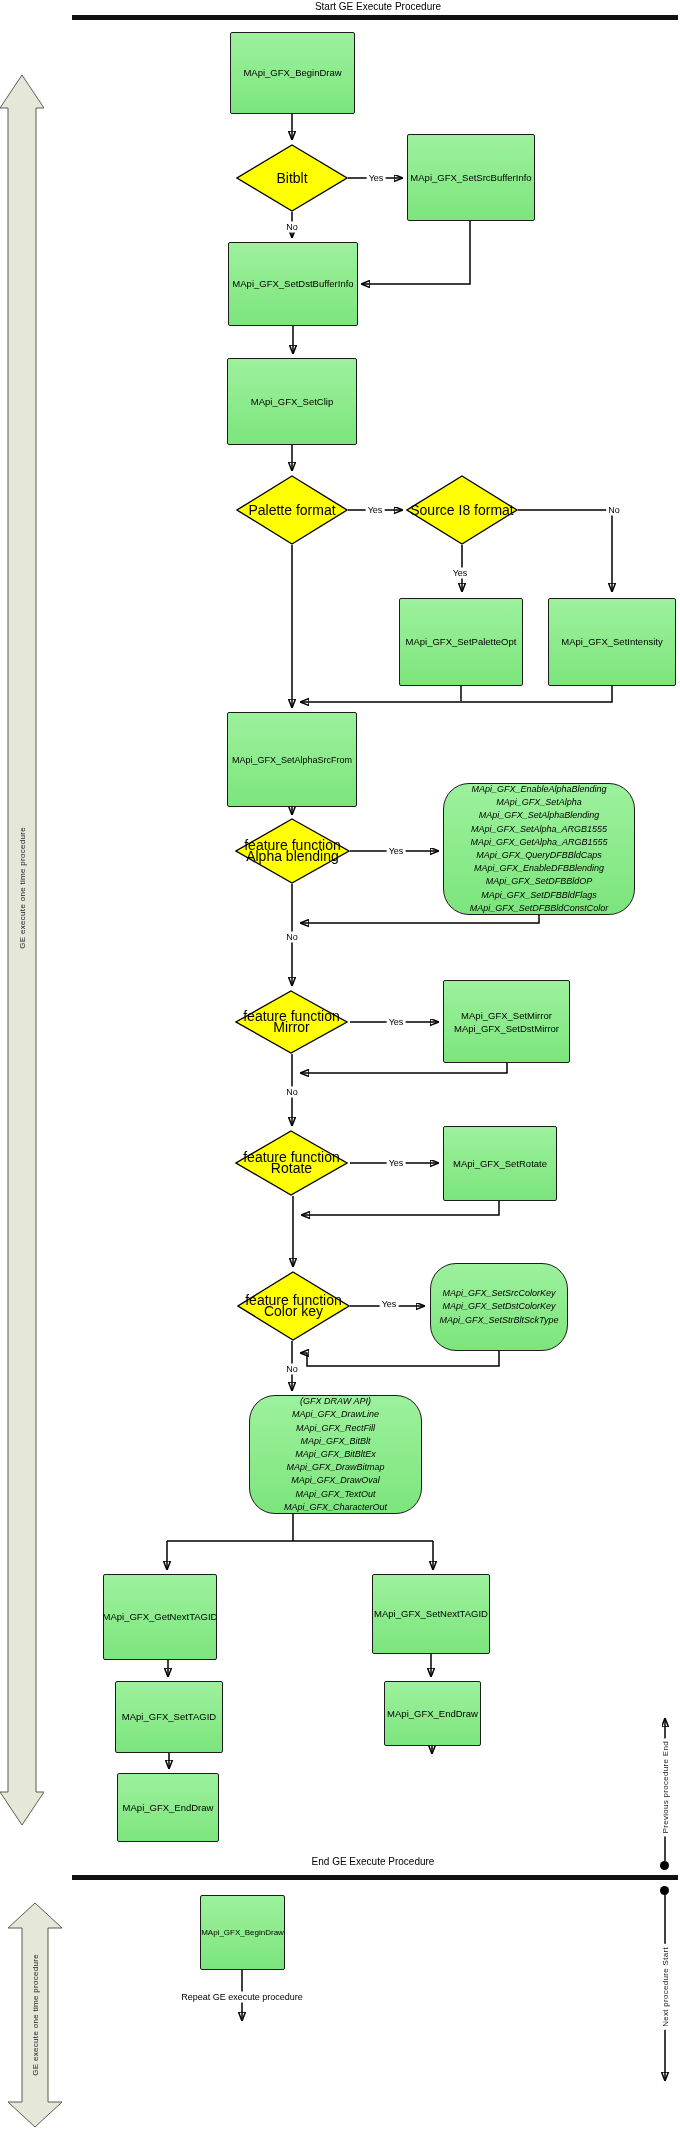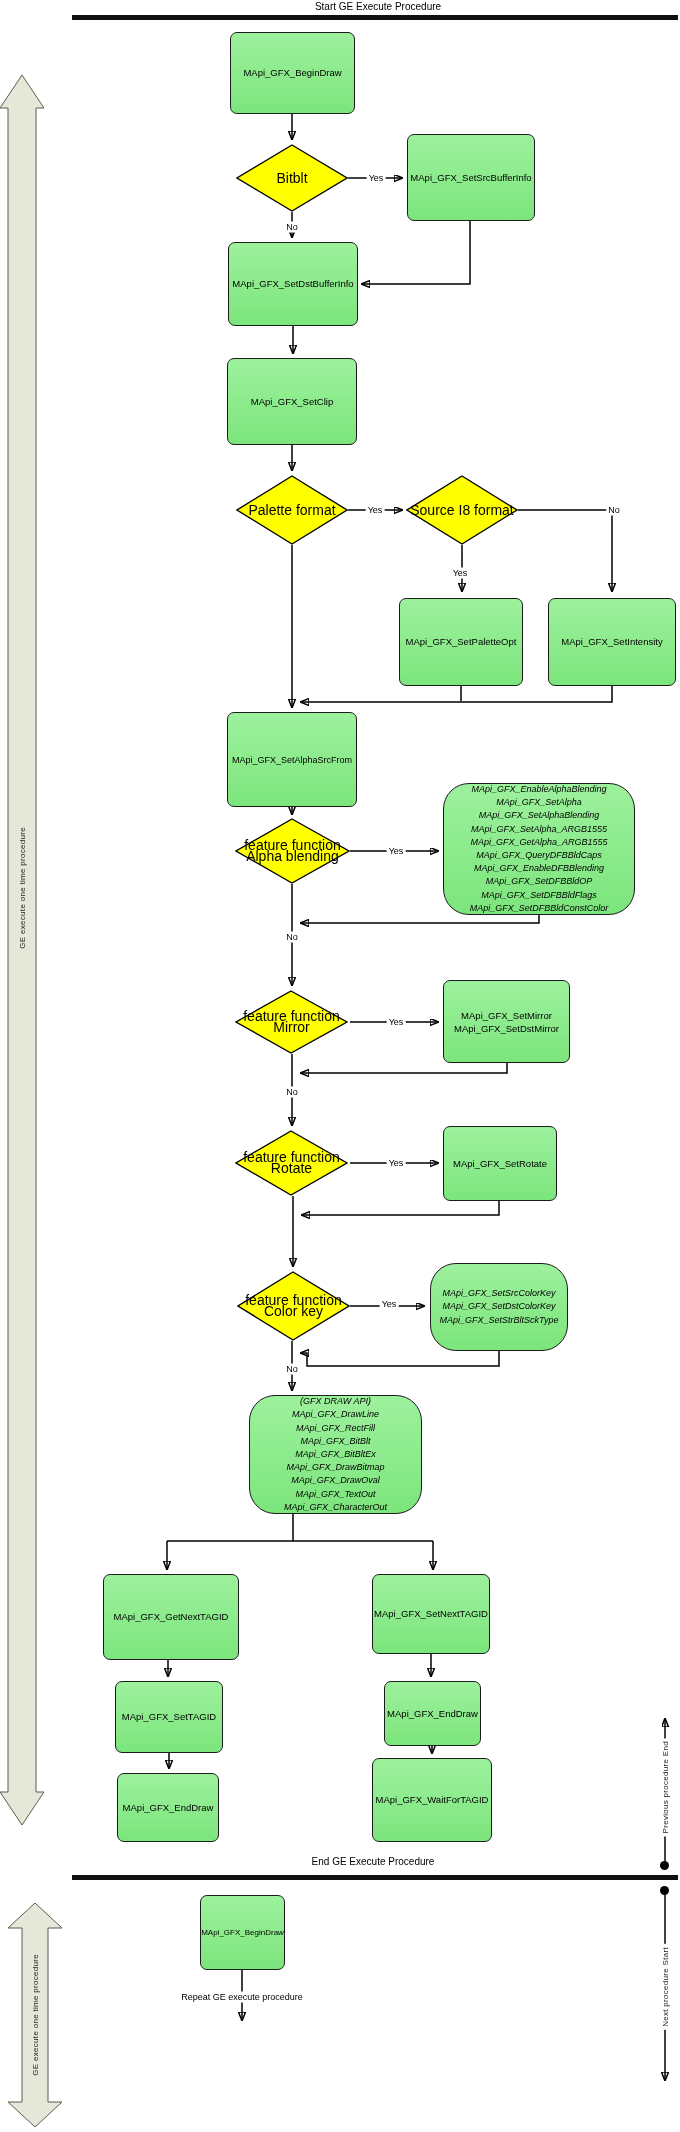--- a/index.html
+++ b/index.html
@@ -4,21 +4,21 @@
 <style>
   html,body{margin:0;padding:0;background:#fff;}
   #canvas{
     position:relative;width:680px;height:2132px;background:#fff;overflow:hidden;
     font-family:"Liberation Sans",sans-serif;color:#000;
   }
   #wires{position:absolute;left:0;top:0;width:680px;height:2132px;}
   #wires path{fill:none;stroke:#000;stroke-width:1.5;}
   .node{
     position:absolute;display:flex;align-items:center;justify-content:center;
-    text-align:center;border:1.2px solid #1c1c1c;border-radius:7px;
+    text-align:center;border:1.2px solid #1c1c1c;border-radius:2px;
     background:linear-gradient(180deg,#9df19d 0%,#7ce57c 100%);
     font-size:9.5px;line-height:12px;white-space:pre-line;box-sizing:border-box;
     padding:2px;
   }
   .node.big{border-radius:26px;font-size:9px;line-height:13.2px;padding:0;font-style:italic;}
   .node.small{font-size:8px;}
   .diamond{position:absolute;}
   .diamond svg{position:absolute;left:0;top:0;width:100%;height:100%;}
   .diamond polygon{fill:#ffff00;stroke:#000;stroke-width:1.3;}
   .dlabel{
@@ -209,26 +209,25 @@
   <div class="node big" style="left:207px;top:1395px;width:173px;height:119px;margin-left:42px;">(GFX DRAW API)
 MApi_GFX_DrawLine
 MApi_GFX_RectFill
 MApi_GFX_BitBlt
 MApi_GFX_BitBltEx
 MApi_GFX_DrawBitmap
 MApi_GFX_DrawOval
 MApi_GFX_TextOut
 MApi_GFX_CharacterOut</div>
 
-  <div class="node" style="left:103px;top:1574px;width:136px;height:86px;">MApi_GFX_GetNextTAGID</div>
+  <div class="node" style="left:103px;top:1574px;width:114px;height:86px;">MApi_GFX_GetNextTAGID</div>
   <div class="node" style="left:372px;top:1574px;width:118px;height:80px;">MApi_GFX_SetNextTAGID</div>
   <div class="node" style="left:115px;top:1681px;width:108px;height:72px;">MApi_GFX_SetTAGID</div>
   <div class="node" style="left:384px;top:1681px;width:97px;height:65px;">MApi_GFX_EndDraw</div>
   <div class="node" style="left:117px;top:1773px;width:102px;height:69px;">MApi_GFX_EndDraw</div>
-  <div class="node" style="left:372px;top:1758px;width:120px;height:84px;">MApi_GFX_WaitForTAGID</div>
 
   <div class="node small" style="left:200px;top:1895px;width:85px;height:75px;">MApi_GFX_BeginDraw</div>
 
   <div class="edge-label" style="left:376px;top:178px;">Yes</div>
   <div class="edge-label" style="left:292px;top:227px;">No</div>
   <div class="edge-label" style="left:375px;top:510px;">Yes</div>
   <div class="edge-label" style="left:614px;top:510px;">No</div>
   <div class="edge-label" style="left:460px;top:573px;">Yes</div>
   <div class="edge-label" style="left:396px;top:851px;">Yes</div>
   <div class="edge-label" style="left:292px;top:937px;">No</div>

